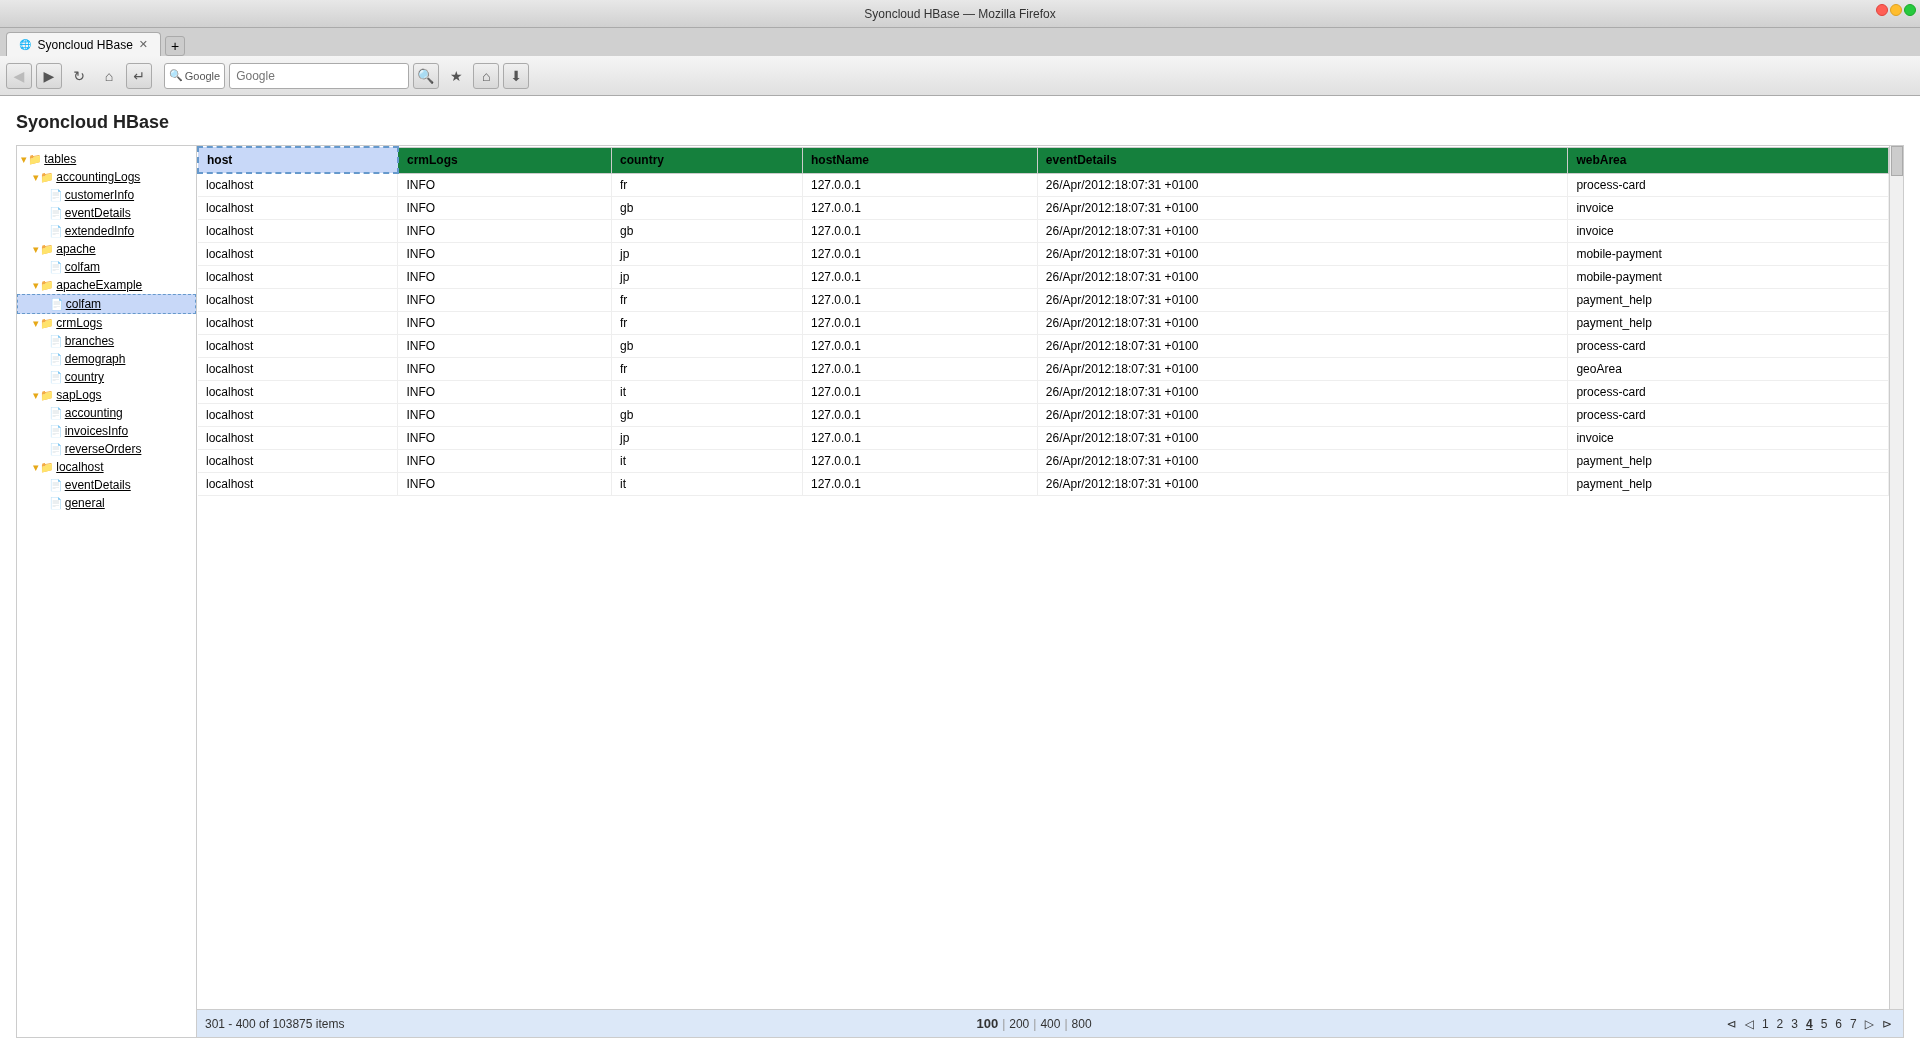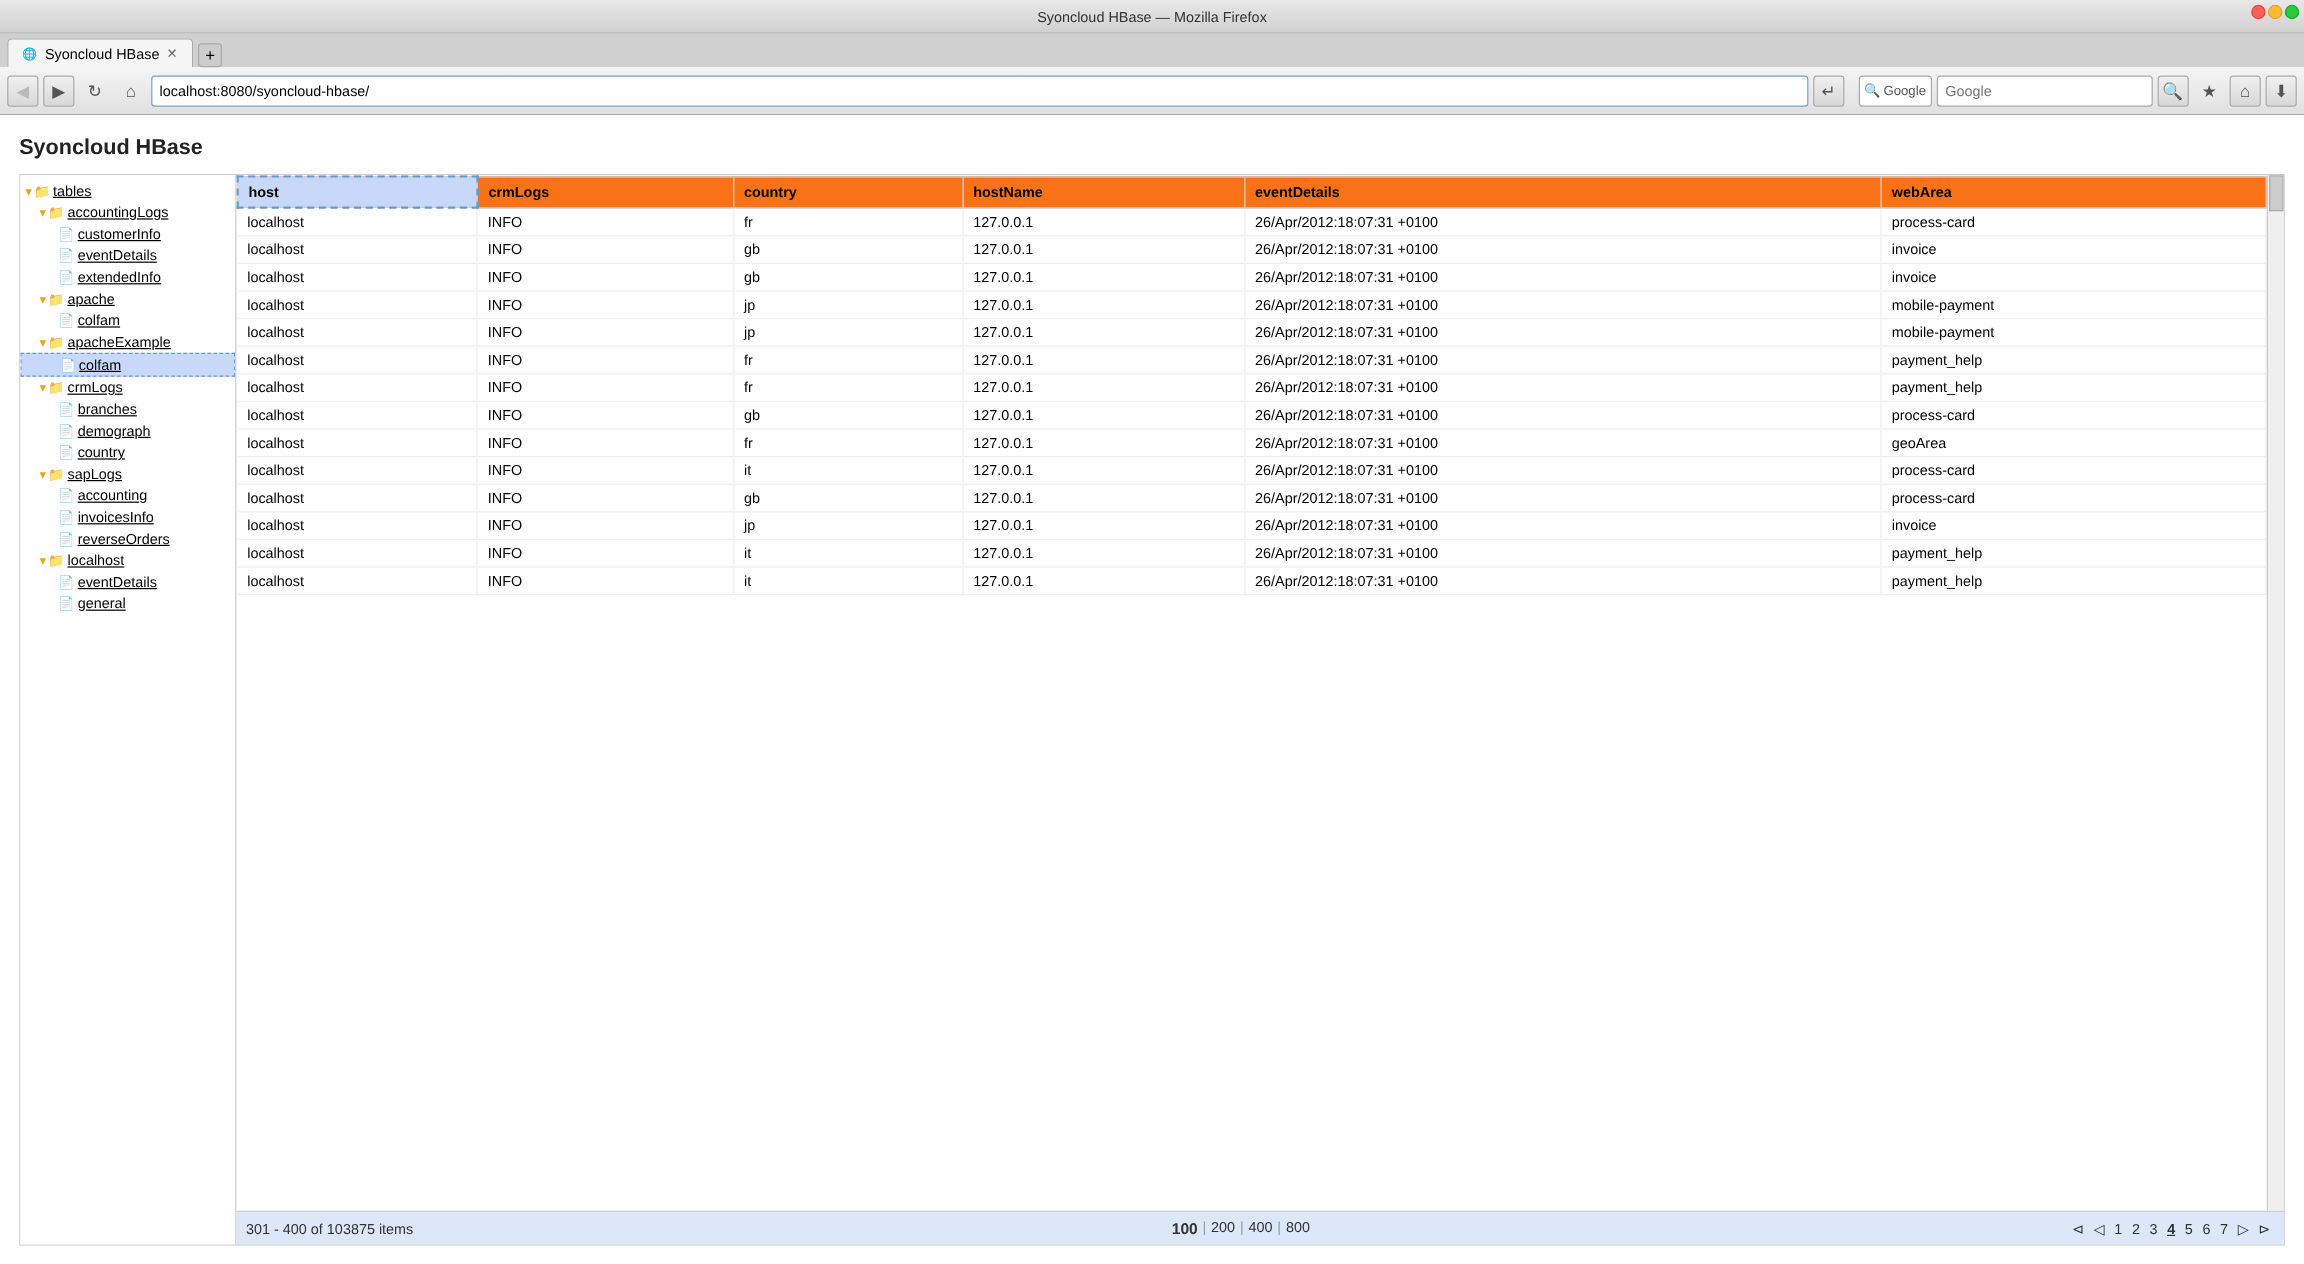--- a/index.html
+++ b/index.html
@@ -134,21 +134,21 @@
       flex: 1;
       overflow-y: auto;
       overflow-x: hidden;
     }
     table.data-table {
       width: 100%;
       border-collapse: collapse;
       font-size: 12px;
     }
     table.data-table thead tr {
-      background: #f97316;
+      background: #15803d;
     }
     table.data-table thead th {
       padding: 5px 8px;
       text-align: left;
       border: 1px solid #ccc;
       font-weight: bold;
       font-size: 12px;
       cursor: pointer;
     }
     table.data-table thead th.selected-col {
@@ -179,21 +179,21 @@
       background: #dce8f8;
       border-top: 1px solid #ccc;
       padding: 4px 8px;
       display: flex;
       align-items: center;
       justify-content: space-between;
       font-size: 12px;
       height: 28px;
     }
     .pagination-info { color: #333; }
-    .page-sizes { display: flex; gap: 4px; align-items: flex-start; }
+    .page-sizes { display: flex; gap: 4px; align-items: flex-end; }
     .page-size-link { color: #333; text-decoration: none; }
     .page-size-link.active { font-weight: bold; font-size: 13px; }
     .page-size-sep { color: #999; }
     .page-nav { display: flex; align-items: center; gap: 2px; font-size: 12px; }
     .page-nav a { color: #333; text-decoration: none; padding: 0 3px; }
     .page-nav a.current-page { font-weight: bold; text-decoration: underline; }
   </style>
 </head>
 <body>
 
@@ -213,21 +213,20 @@
     <span class="tab-close">✕</span>
   </div>
   <div class="new-tab-btn">+</div>
 </div>
 
 <div class="browser-toolbar">
   <div class="nav-btn disabled">◀</div>
   <div class="nav-btn">▶</div>
   <div class="reload-btn">↻</div>
   <div class="home-btn">⌂</div>
-  <input class="address-bar" type="text" value="localhost:8080/syoncloud-hbase/" style="">
   <div class="nav-btn">↵</div>
   <div class="toolbar-spacer"></div>
   <div style="display:flex;align-items:center;gap:2px;background:#fff;border:1px solid #aaa;border-radius:3px;padding:0 4px;height:26px;">
     <span style="font-size:11px;">🔍</span>
     <span style="font-size:11px;color:#555;">Google</span>
   </div>
   <input class="search-bar" type="text" placeholder="Google" style="">
   <div class="nav-btn">🔍</div>
   <div class="bookmark-btn">★</div>
   <div class="nav-btn">⌂</div>

